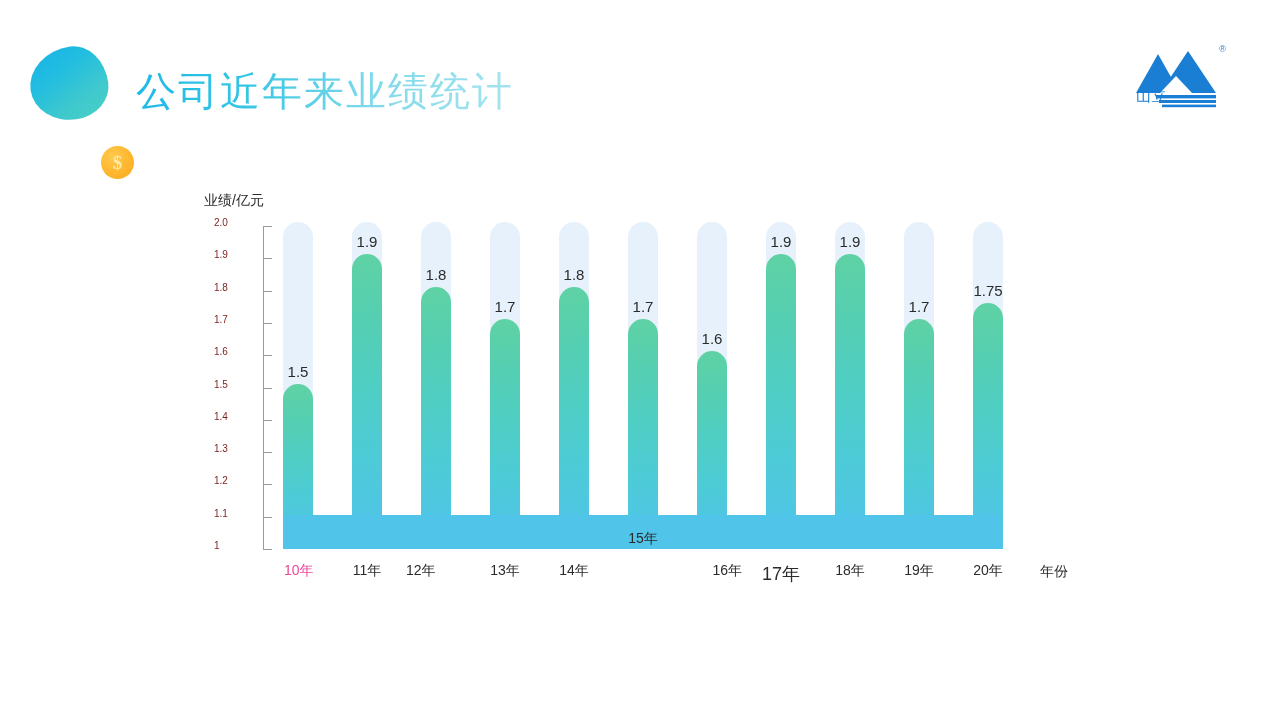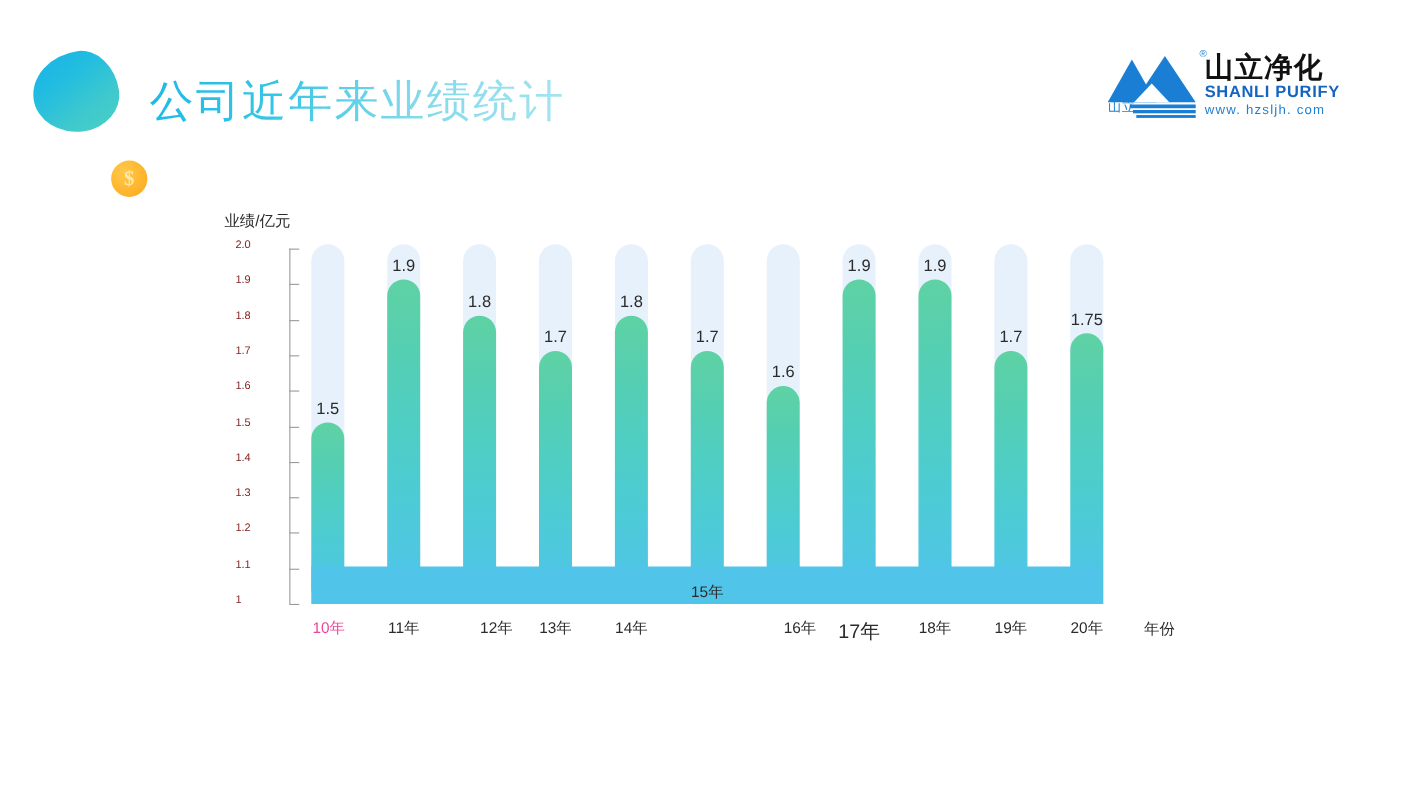--- a/index.html
+++ b/index.html
@@ -84,21 +84,21 @@
     position: absolute;
     right: -8px;
     top: -2px;
     font-size: 9px;
     color: #1a7fd4;
   }
   .logo-mark-cn {
     position: absolute;
     left: 0;
     bottom: 2px;
-    font-size: 12px;
+    font-size: 15px;
     color: #1a7fd4;
     letter-spacing: 0.5px;
   }
   .logo-text { padding-top: 2px; }
   .logo-cn {
     font-size: 26px;
     font-weight: bold;
     color: #111111;
     letter-spacing: 1px;
     line-height: 1.05;
@@ -223,25 +223,20 @@
       <svg width="82" height="62" viewBox="0 0 82 62" aria-hidden="true">
         <polygon points="22,8 44,47 0,47" fill="#1a7fd4"></polygon>
         <polygon points="52,5 80,47 24,47" fill="#1a7fd4"></polygon>
         <polygon points="40,30 56,47 24,47" fill="#ffffff"></polygon>
         <rect x="20" y="49" width="60" height="3.4" fill="#1a7fd4"></rect>
         <rect x="23" y="54" width="57" height="3" fill="#1a7fd4"></rect>
         <rect x="26" y="58.6" width="54" height="2.6" fill="#1a7fd4"></rect>
       </svg>
       <div class="logo-reg">®</div>
       <div class="logo-mark-cn">山立</div>
-    </div>
-    <div class="logo-text">
-      <div class="logo-cn">山立净化</div>
-      <div class="logo-en">SHANLI PURIFY</div>
-      <div class="logo-url">www. hzsljh. com</div>
     </div>
   </div>
 
   <div id="chart">
     <div class="axis-title y-axis-title">业绩/亿元</div>
     <div class="axis-title x-axis-title">年份</div>
 
     <div class="y-axis-line"></div>
     <div id="yticks">
         <div class="tick" style="top: 226px;"></div>
@@ -323,21 +318,21 @@
           <div class="track"></div>
           <div class="fill" style="height: 246.25px;"></div>
           <div class="val" style="top: 59.75px;">1.75</div>
         </div>
       </div>
     <div class="baseband"></div>
 
     <div id="xlabels">
         <div style="position: absolute; left: 284px; top: 562px; width: 60px; text-align: left; font-size: 14px; color: #ec4899;">10年</div>
         <div style="position: absolute; left: 337px; top: 562px; width: 60px; text-align: center; font-size: 14px; color: rgb(43, 43, 43);">11年</div>
-        <div style="position: absolute; left: 406px; top: 562px; width: 60px; text-align: right; font-size: 14px; color: rgb(43, 43, 43);">12年</div>
+        <div style="position: absolute; left: 406px; top: 562px; width: 60px; text-align: left; font-size: 14px; color: rgb(43, 43, 43);">12年</div>
         <div style="position: absolute; left: 475px; top: 562px; width: 60px; text-align: center; font-size: 14px; color: rgb(43, 43, 43);">13年</div>
         <div style="position: absolute; left: 544px; top: 562px; width: 60px; text-align: center; font-size: 14px; color: rgb(43, 43, 43);">14年</div>
         <div style="position: absolute; left: 613px; top: 530px; width: 60px; text-align: center; font-size: 14px; color: rgb(43, 43, 43);">15年</div>
         <div style="position: absolute; left: 682px; top: 562px; width: 60px; text-align: right; font-size: 14px; color: rgb(43, 43, 43);">16年</div>
         <div style="position: absolute; left: 751px; top: 562px; width: 60px; text-align: center; font-size: 18px; color: rgb(43, 43, 43);">17年</div>
         <div style="position: absolute; left: 820px; top: 562px; width: 60px; text-align: center; font-size: 14px; color: rgb(43, 43, 43);">18年</div>
         <div style="position: absolute; left: 889px; top: 562px; width: 60px; text-align: center; font-size: 14px; color: rgb(43, 43, 43);">19年</div>
         <div style="position: absolute; left: 958px; top: 562px; width: 60px; text-align: center; font-size: 14px; color: rgb(43, 43, 43);">20年</div>
       </div>
   </div>

